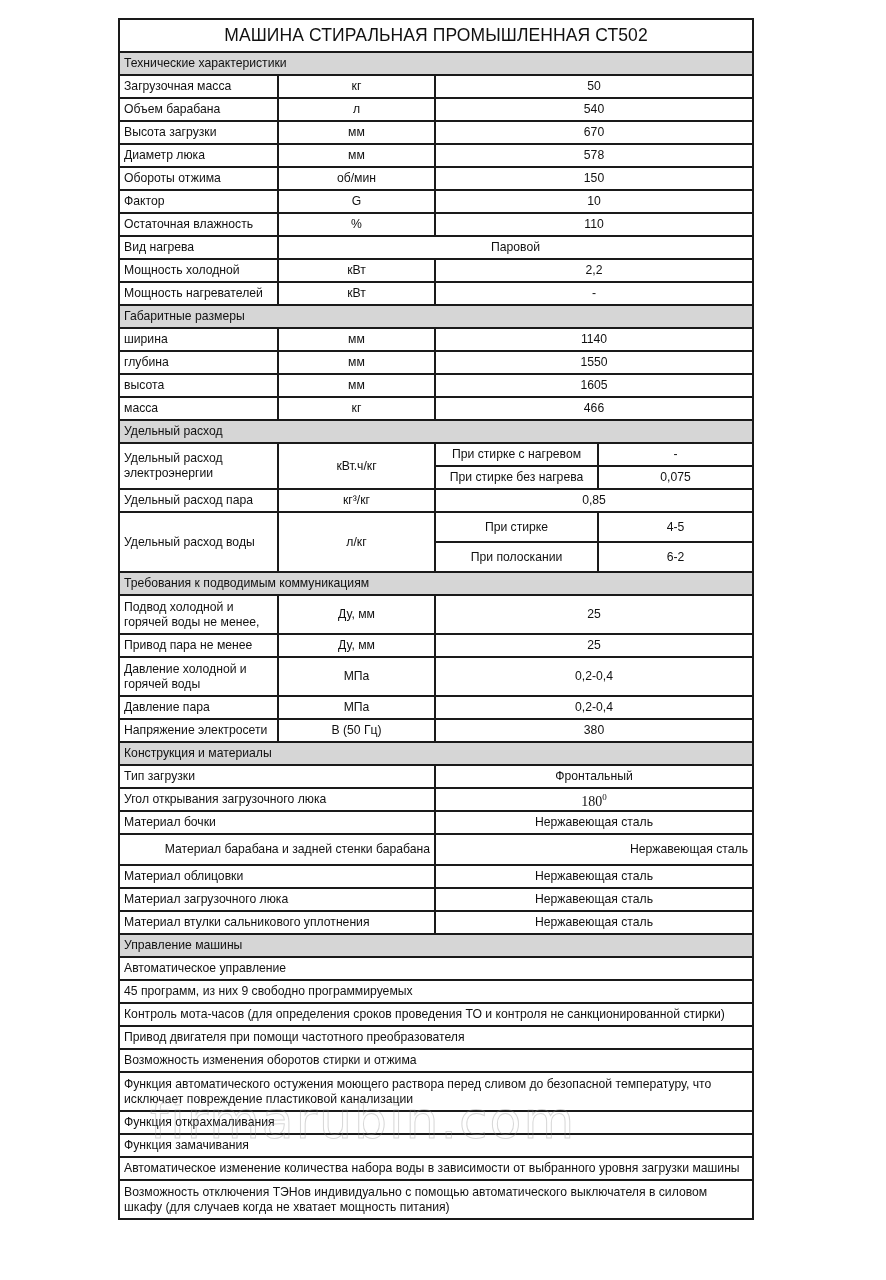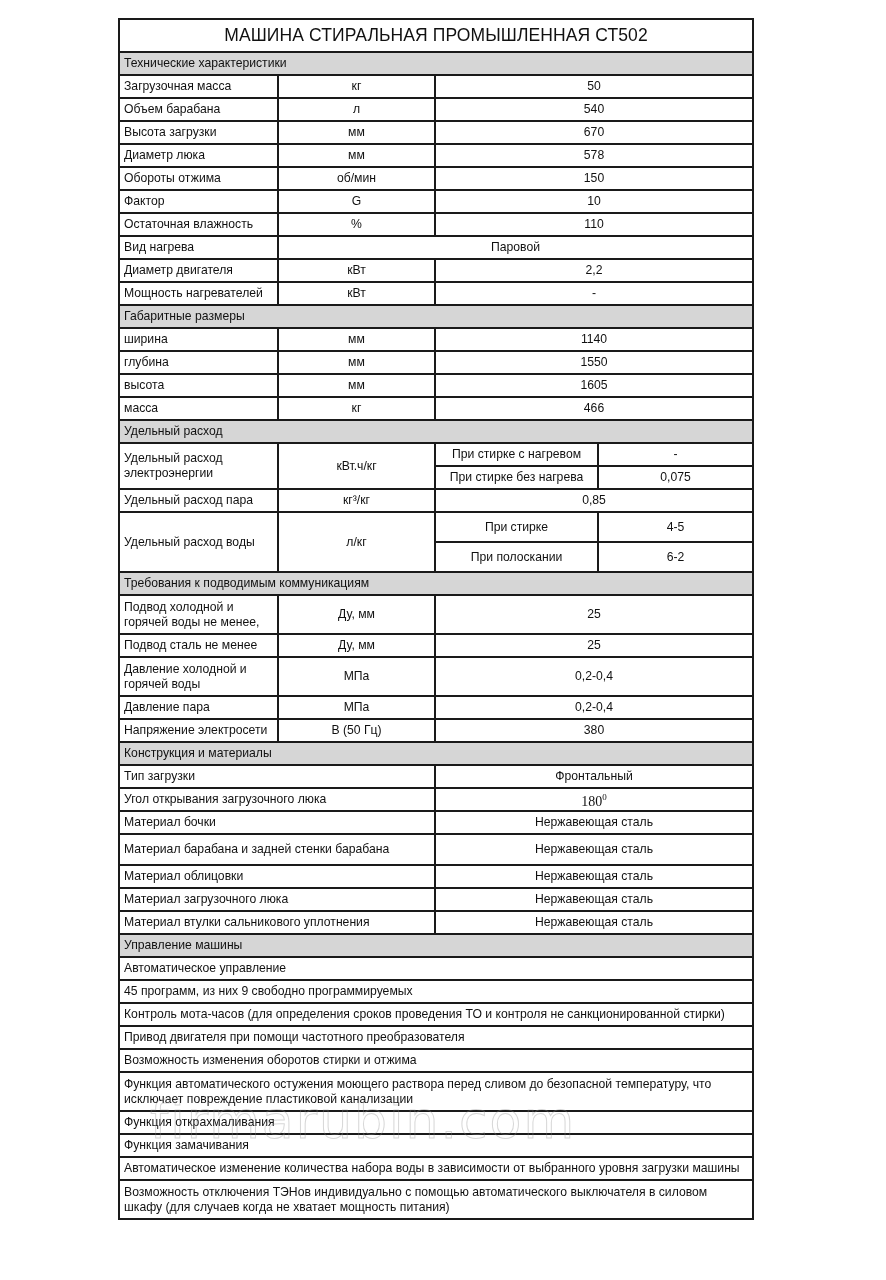--- a/index.html
+++ b/index.html
@@ -7,21 +7,21 @@
          font-family: "Liberation Sans", "DejaVu Sans", sans-serif; color: #111; }
   .sheet { position: absolute; left: 118px; top: 18px; width: 512px; }
   table { border-collapse: collapse; width: 634px; table-layout: fixed; }
   td { border: 2px solid #1a1a1a; font-size: 12.2px; line-height: 15px; padding: 0 4px; vertical-align: middle; overflow: hidden; }
   td.c { text-align: center; }
   td.l { text-align: left; }
   tr.title td { height: 31px; font-size: 17.5px; text-align: center; letter-spacing: 0.1px; }
   tr.sec td { background: #d6d6d6; text-align: left; height: 21px; }
   tr.r td { height: 21px; }
   tr.r2 td { height: 37px; }
-  tr.r3 td { height: 29px; }
+  tr.r3 td { height: 29px; text-align: right; }
   tr.half td { height: 21px; }
   tr.w td { height: 28px; }
   .deg { font-family: "Liberation Serif", "DejaVu Serif", serif; font-size: 14px; }
   .deg sup { font-size: 9px; }
   .watermark { position: absolute; left: 150px; top: 1090px; font-size: 52px;
                font-family: "DejaVu Sans", sans-serif; color: transparent;
                -webkit-text-stroke: 1px rgba(140,140,140,0.35); letter-spacing: 2px;
                pointer-events: none; white-space: nowrap; }
 </style>
 </head>
@@ -77,21 +77,21 @@
   <tr class="r">
           <td class="l">Остаточная влажность</td>
           <td class="c">%</td>
           <td class="c" colspan="2">110</td>
         </tr>
   <tr class="r">
           <td class="l">Вид нагрева</td>
           <td class="c" colspan="3">Паровой</td>
         </tr>
   <tr class="r">
-          <td class="l">Диаметр двигателя</td>
+          <td class="l">Мощность холодной</td>
           <td class="c">кВт</td>
           <td class="c" colspan="2">2,2</td>
         </tr>
   <tr class="r">
           <td class="l">Мощность нагревателей</td>
           <td class="c">кВт</td>
           <td class="c" colspan="2">-</td>
         </tr>
 
   <tr class="sec">
@@ -149,21 +149,21 @@
 
   <tr class="sec">
           <td colspan="4">Требования к подводимым коммуникациям</td>
         </tr>
   <tr class="r2">
           <td class="l">Подвод холодной и горячей воды не менее,</td>
           <td class="c">Ду, мм</td>
           <td class="c" colspan="2">25</td>
         </tr>
   <tr class="r">
-          <td class="l">Подвод сталь не менее</td>
+          <td class="l">Привод пара не менее</td>
           <td class="c">Ду, мм</td>
           <td class="c" colspan="2">25</td>
         </tr>
   <tr class="r2">
           <td class="l">Давление холодной и горячей воды</td>
           <td class="c">МПа</td>
           <td class="c" colspan="2">0,2-0,4</td>
         </tr>
   <tr class="r">
           <td class="l">Давление пара</td>

